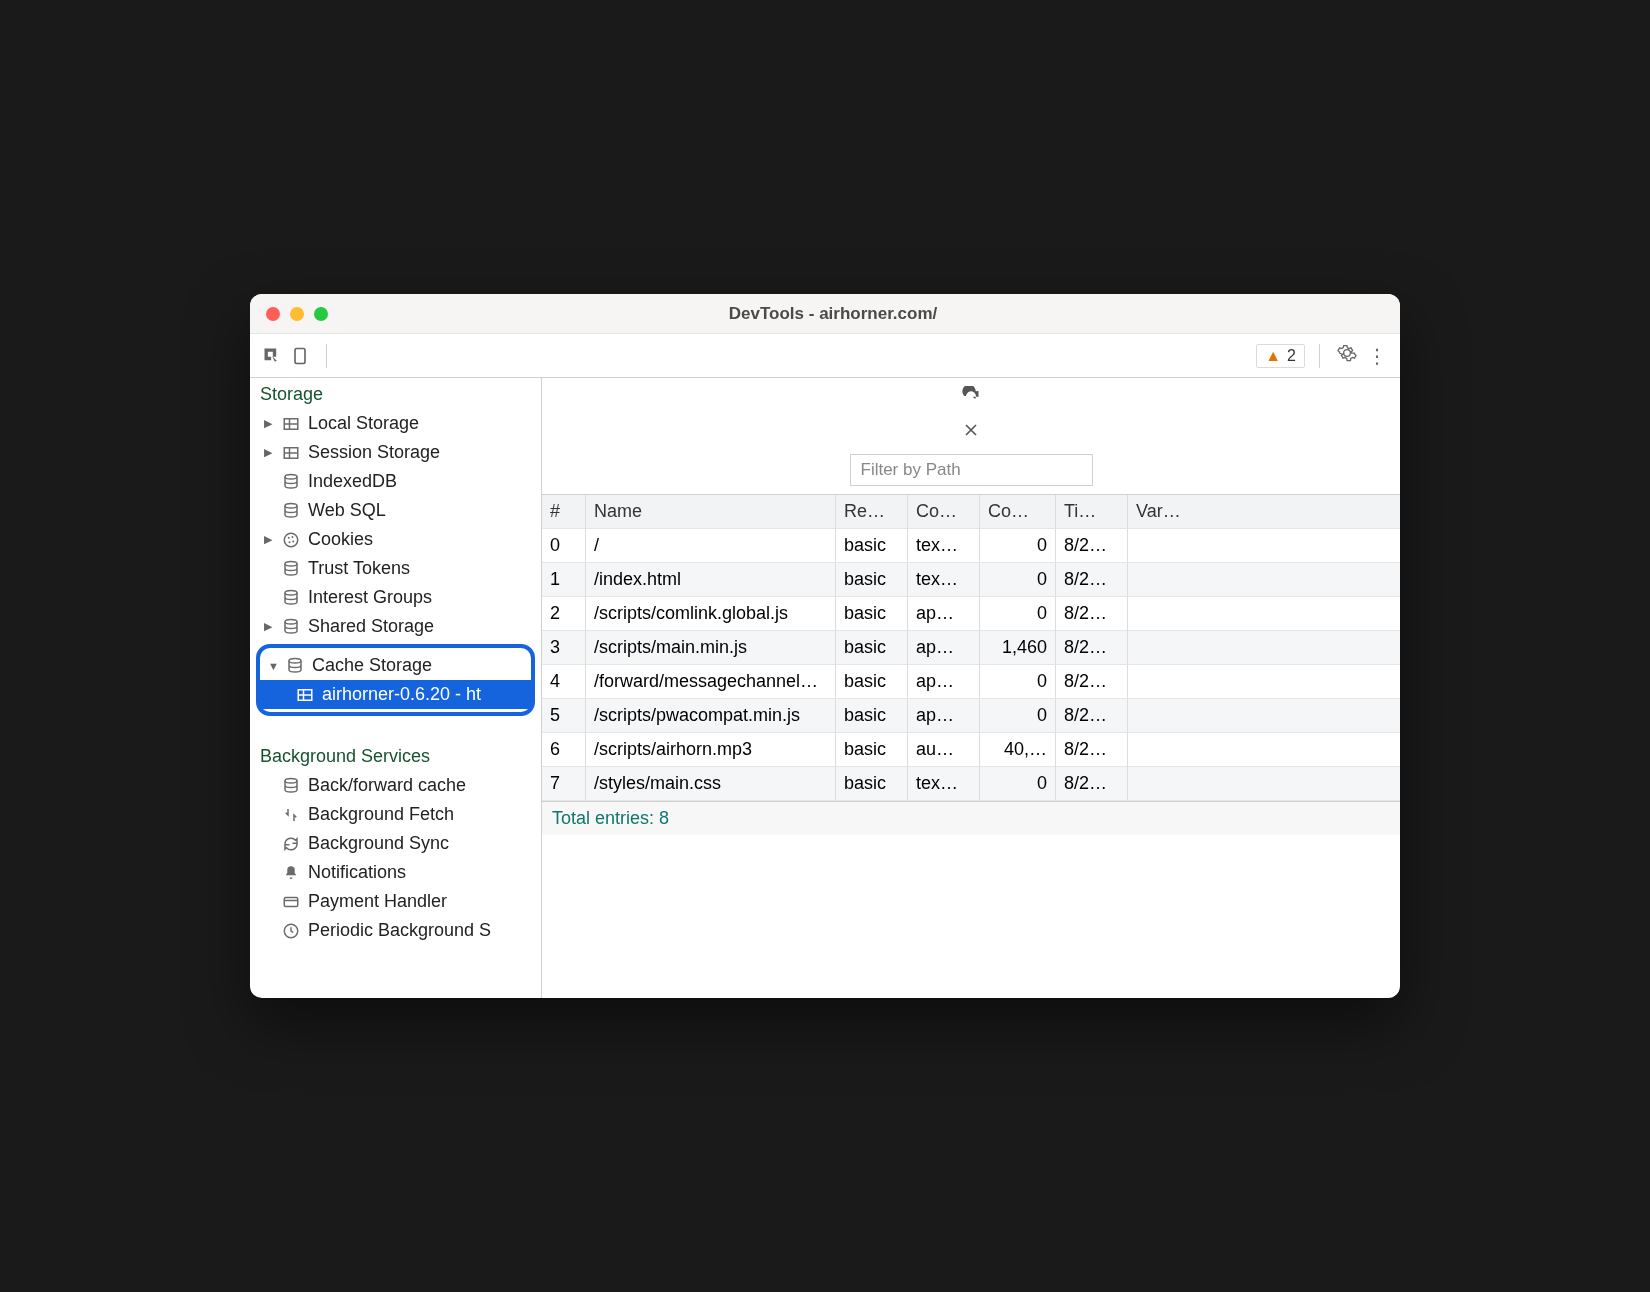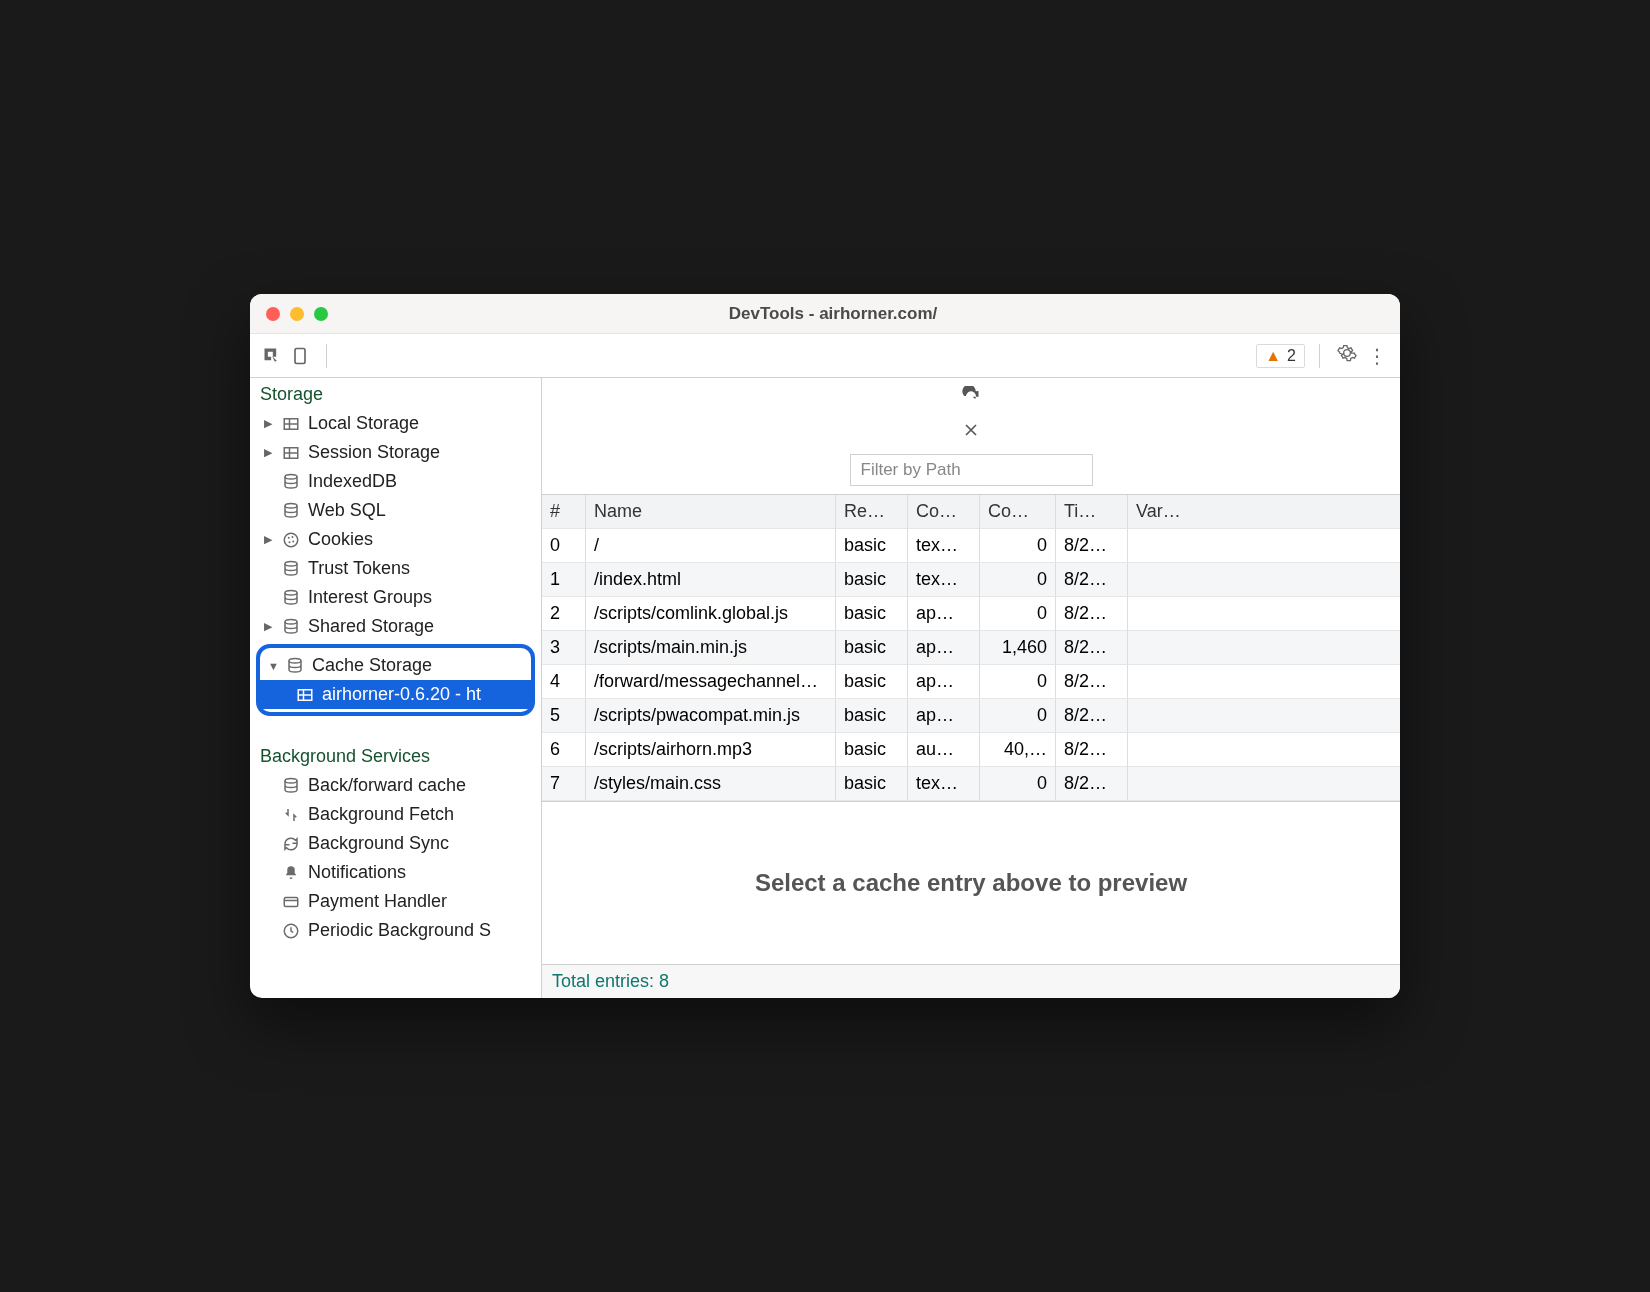--- a/index.html
+++ b/index.html
@@ -459,22 +459,19 @@
               <div class="td">/styles/main.css</div>
               <div class="td">basic</div>
               <div class="td">tex…</div>
               <div class="td num">0</div>
               <div class="td">8/2…</div>
               <div class="td"></div>
             </div>
           </div>
       </div>
 
-      <div class="preview">
-        <span>Select a cache entry above to preview</span>
-      </div>
 
       <div class="statusbar">
         <span>Total entries: 8</span>
       </div>
     </div>
   </div>
 </div>
 
 </body></html>

